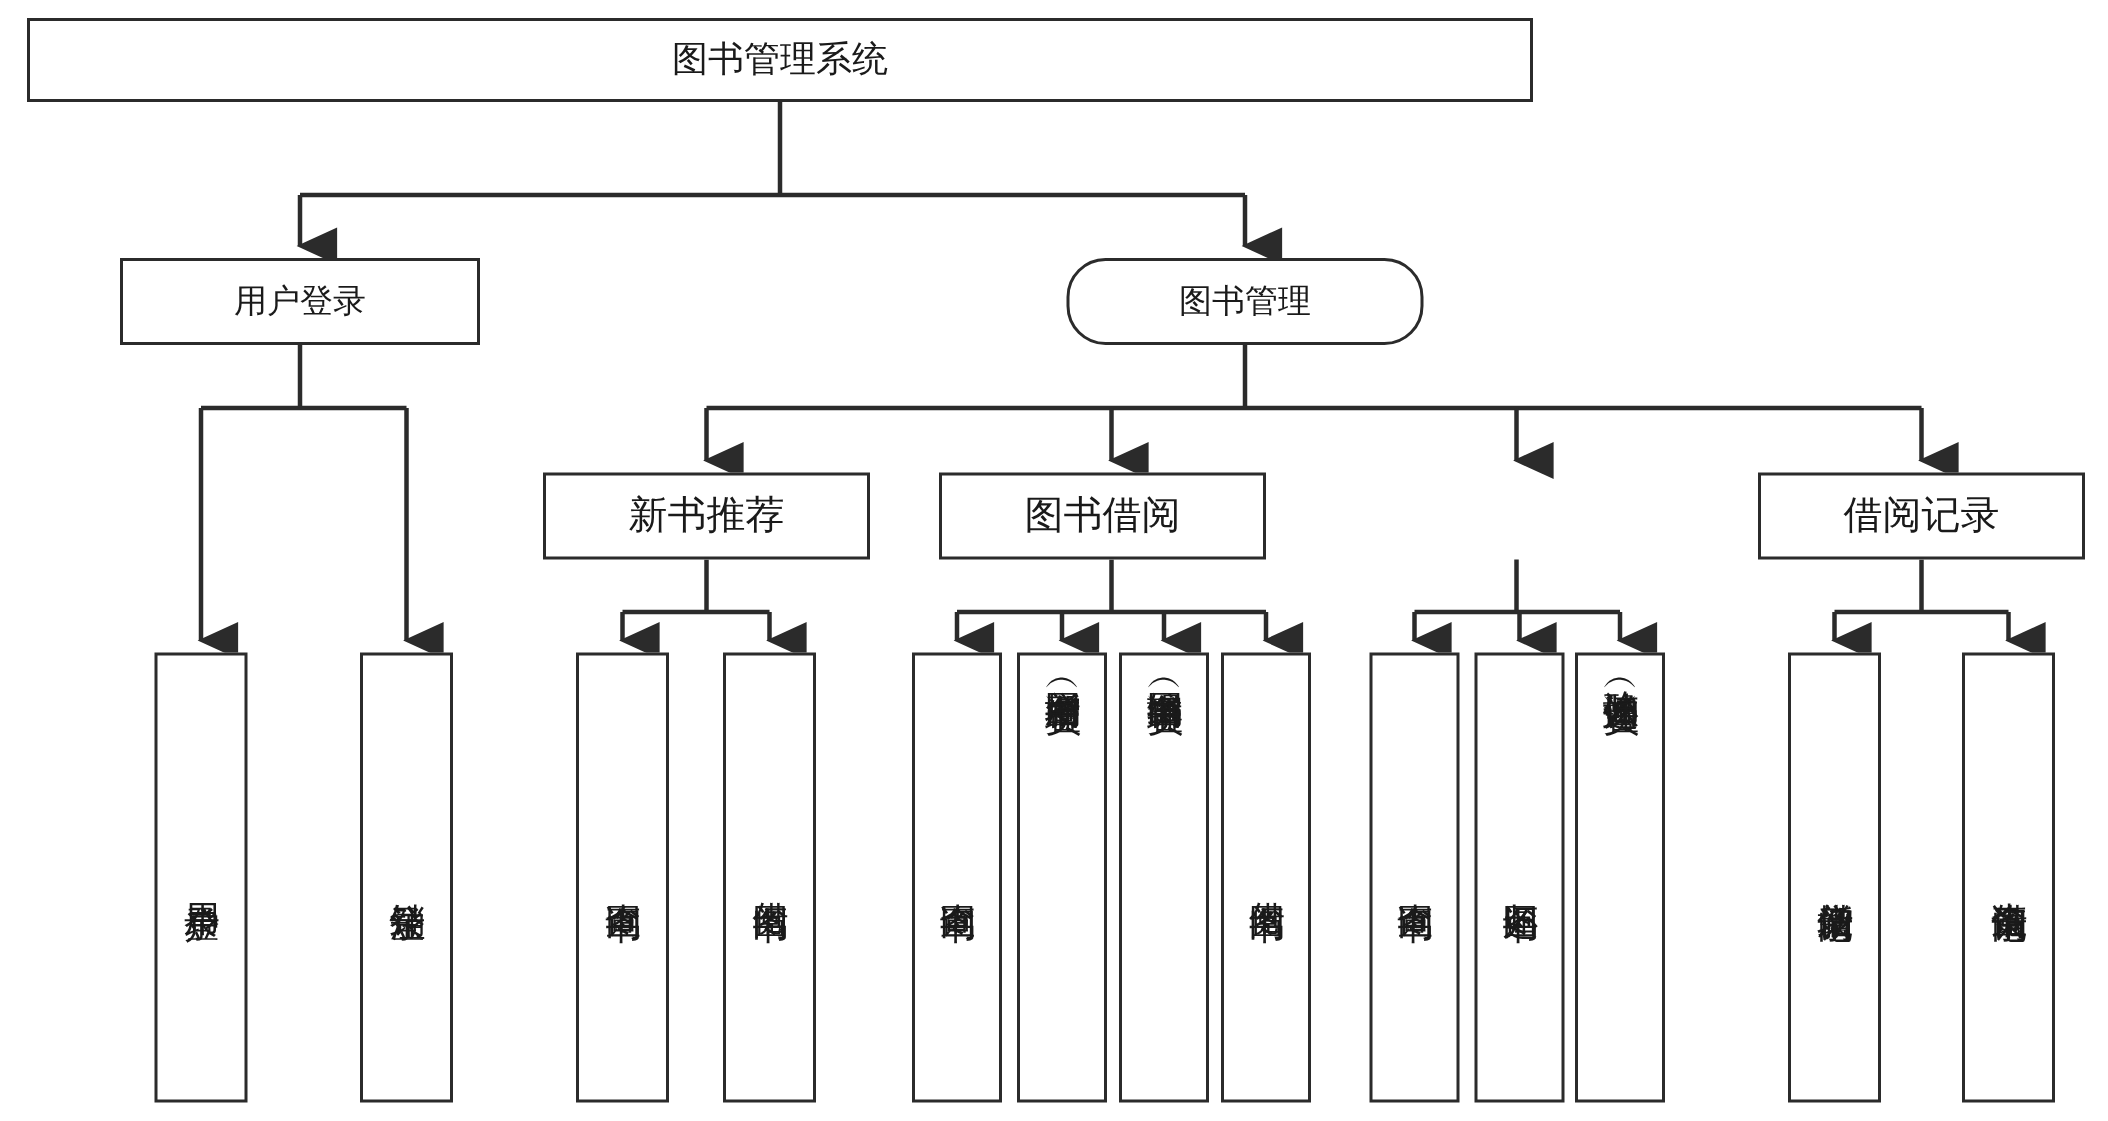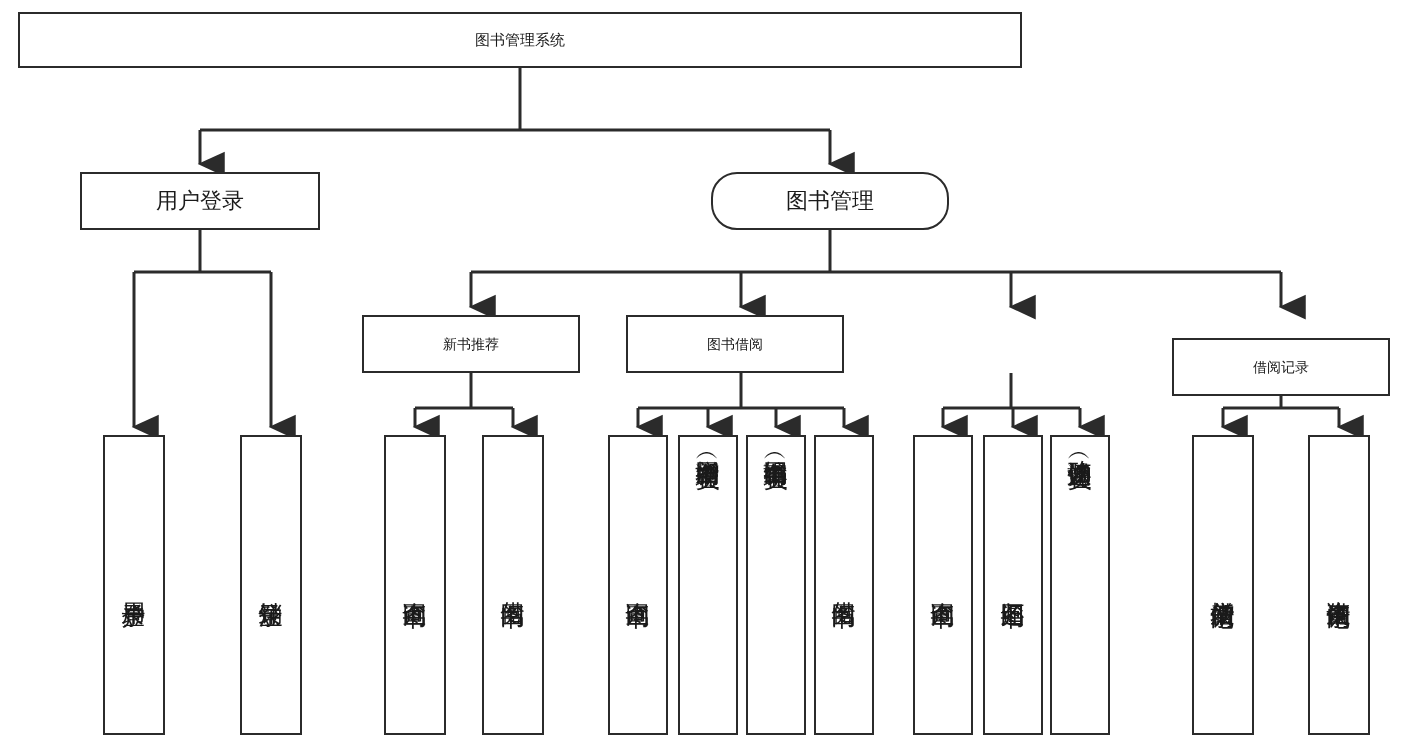--- a/index.html
+++ b/index.html
@@ -30,27 +30,27 @@
     box-sizing: border-box;
     border: 2.5px solid #2b2b2b;
     background: #ffffff;
     display: flex;
     align-items: center;
     justify-content: center;
     color: #1a1a1a;
     line-height: 1.05;
   }
   .node.root {
-    font-size: 15px;
+    font-size: 24px;
   }
   .node.lvl1 {
     font-size: 22px;
   }
   .node.lvl2 {
-    font-size: 14px;
+    font-size: 26px;
   }
   .node.leaf {
     font-size: 24px;
     writing-mode: vertical-rl;
     text-orientation: upright;
     letter-spacing: 1px;
     align-items: center;
     justify-content: center;
     padding: 4px 0;
   }
@@ -137,21 +137,21 @@
   <div class="node lvl1" style="left:711px; top:172px; width:238px; height:58px;border-radius:26px;">
     <span>图书管理</span>
   </div>
 
   <div class="node lvl2" style="left:362px; top:315px; width:218px; height:58px;">
     <span>新书推荐</span>
   </div>
   <div class="node lvl2" style="left:626px; top:315px; width:218px; height:58px;">
     <span>图书借阅</span>
   </div>
-  <div class="node lvl2" style="left:1172px; top:315px; width:218px; height:58px;margin-top:23px;">
+  <div class="node lvl2" style="left:1172px; top:315px; width:218px; height:58px;">
     <span>借阅记录</span>
   </div>
 
   <div class="node leaf" style="left:103px; top:435px; width:62px; height:300px;">
     <span class="leaf-label">用户登录</span>
   </div>
   <div class="node leaf" style="left:240px; top:435px; width:62px; height:300px;">
     <span class="leaf-label">注销登录</span>
   </div>
 

